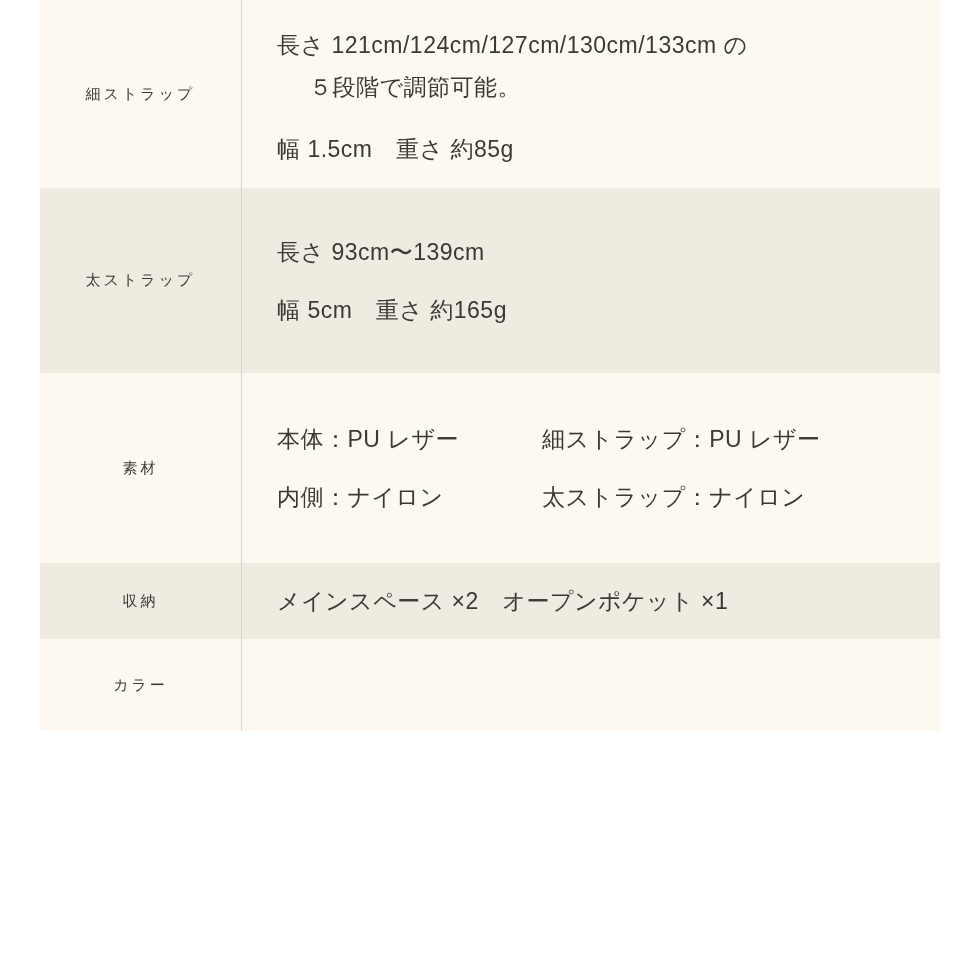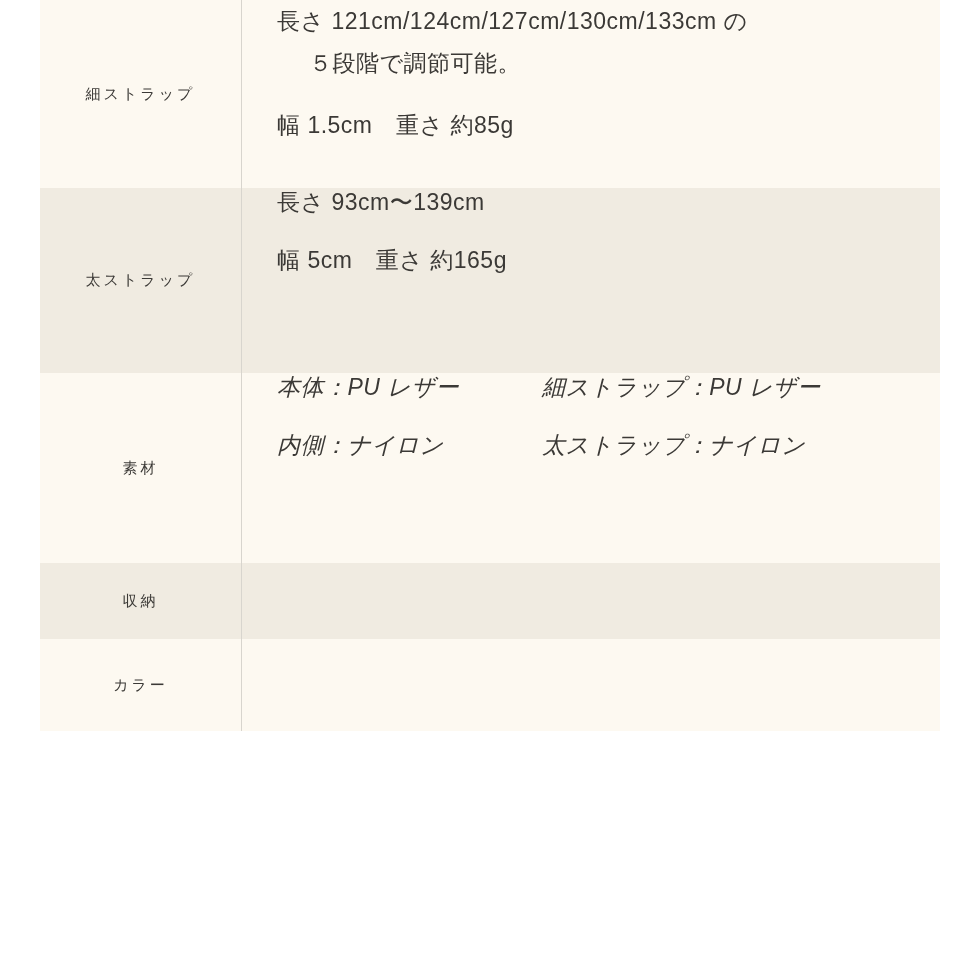--- a/index.html
+++ b/index.html
@@ -51,20 +51,21 @@
   .label-text {
     font-size: 15px;
     letter-spacing: 3px;
     white-space: nowrap;
   }
   .value-cell {
     flex: 1 1 auto;
     padding-left: 35px;
     display: flex;
     flex-direction: column;
+    justify-content: center;
     font-size: 23px;
     letter-spacing: 0.5px;
   }
   .value-cell p { margin: 0; white-space: nowrap; }
 
   
   .row-thin-strap .wrap-para { line-height: 42px; }
   .row-thin-strap .wrap-para span { display: block; }
   .row-thin-strap .wrap-line2 { padding-left: 32px; }
   .row-thin-strap .size-line { margin-top: 27px; line-height: 29px; }
@@ -73,21 +74,20 @@
   .row-thick-strap .value-cell { gap: 30px; }
   .row-thick-strap p { line-height: 28px; }
 
   
   .mat-grid {
     display: grid;
     grid-template-columns: 265px auto;
     row-gap: 30px;
     line-height: 28px;
     white-space: nowrap;
-    font-style: italic;
   }
 
   
   .row-storage p, .row-color p { line-height: 28px; }
 </style>
 </head>
 <body>
 
 <div class="page">
   <div class="spec-table">
@@ -126,20 +126,23 @@
           <span>内側：ナイロン</span>
           <span>太ストラップ：ナイロン</span>
         </div>
       </div>
     </section>
 
     <section class="spec-row dark row-storage">
       <div class="label-cell">
         <span class="label-text">収納</span>
       </div>
+      <div class="value-cell">
+        <p>メインスペース ×2　オープンポケット ×1</p>
+      </div>
     </section>
 
     <section class="spec-row light row-color">
       <div class="label-cell">
         <span class="label-text">カラー</span>
       </div>
     </section>
 
   </div>
 </div>

